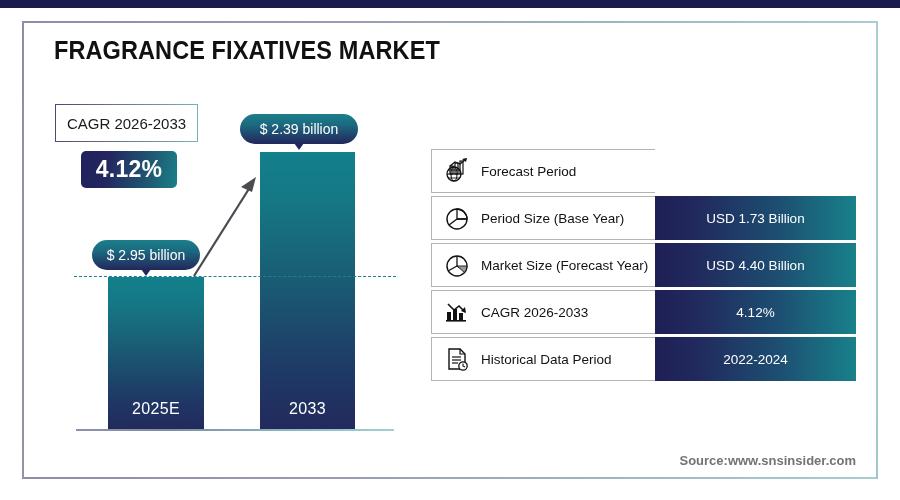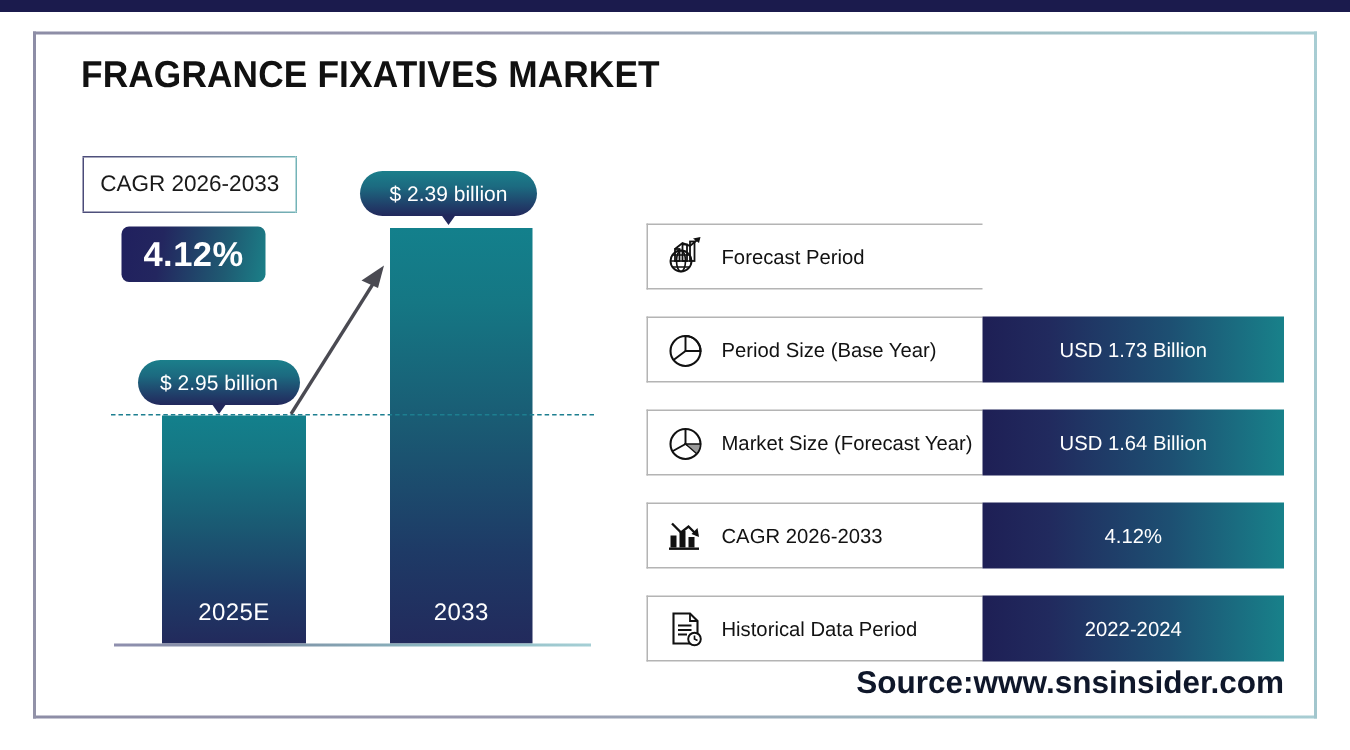--- a/index.html
+++ b/index.html
@@ -163,21 +163,21 @@
 
   
   #spec-table {
     position: absolute;
     left: 431px; top: 149px;
     width: 425px;
   }
   .spec-row {
     position: relative;
     height: 44px;
-    margin-bottom: 18px;
+    margin-bottom: 3px;
     display: flex;
     background: #ffffff;
     text-align: right;
   }
   .spec-label-cell {
     width: 224px;
     box-sizing: border-box;
     border: 1px solid #b4b4b4;
     border-right: none;
     display: flex;
@@ -209,23 +209,23 @@
   .spec-value {
     color: #ffffff;
     font-size: 13.5px;
     white-space: nowrap;
   }
 
   
   #source-text {
     position: absolute;
     right: 44px; bottom: 32px;
-    font-size: 21px;
+    font-size: 13px;
     font-weight: bold;
-    color: #0f172a;
+    color: #737373;
     white-space: nowrap;
   }
 </style>
 </head>
 <body>
 
 <div id="top-strip"></div>
 
 <div id="frame">
   <div id="frame-border-t"></div>
@@ -319,21 +319,21 @@
           <circle cx="14" cy="15" r="10" fill="none" stroke="#111" stroke-width="1.4"></circle>
           <line x1="14" y1="15" x2="14" y2="5" stroke="#111" stroke-width="1.3"></line>
           <line x1="14" y1="15" x2="23" y2="20" stroke="#111" stroke-width="1.3"></line>
           <line x1="14" y1="15" x2="5" y2="20" stroke="#111" stroke-width="1.3"></line>
           <path d="M14 15 L24 15 A10 10 0 0 1 21.5 21.5 Z" fill="#9a9a9a" stroke="#111" stroke-width="0.9"></path>
         </svg>
       </span>
       <span class="spec-label">Market Size (Forecast Year)</span>
     </div>
     <div class="spec-value-cell">
-      <span class="spec-value">USD 1.64 Billion</span>
+      <span class="spec-value">USD 4.40 Billion</span>
     </div>
   </div>
 
   <div class="spec-row">
     <div class="spec-label-cell">
       <span class="spec-icon">
         <svg width="28" height="28" viewBox="0 0 28 28">
           <rect x="4" y="14" width="4" height="8" fill="#111"></rect>
           <rect x="10" y="11" width="4" height="11" fill="#111"></rect>
           <rect x="16" y="15" width="4" height="7" fill="#111"></rect>

